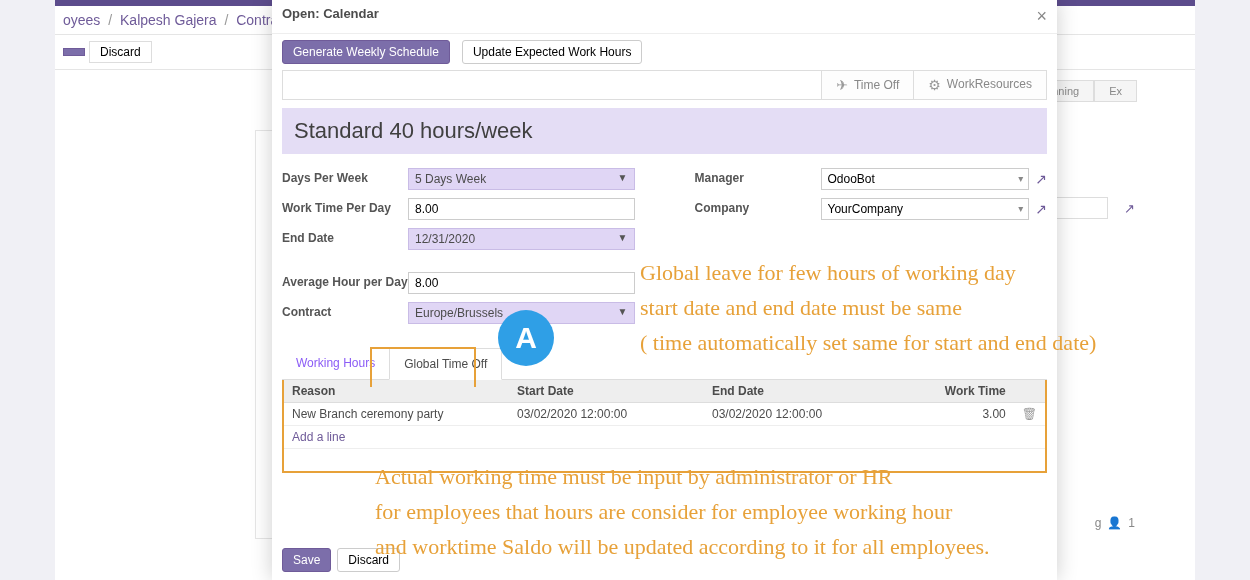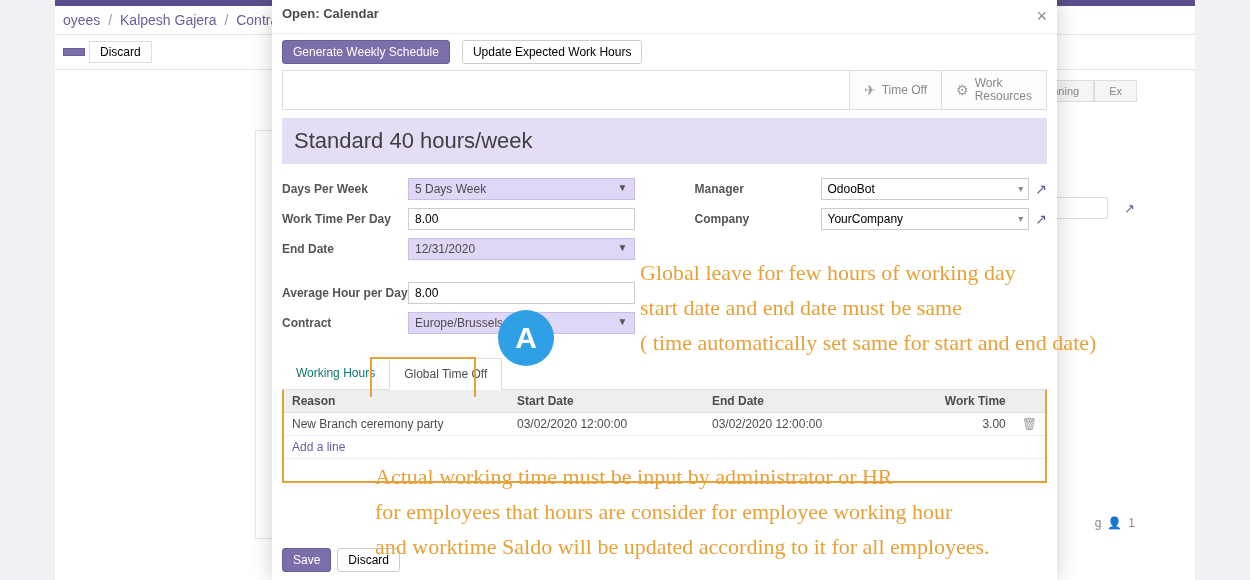--- a/index.html
+++ b/index.html
@@ -331,21 +331,21 @@
       display: flex;
       border-bottom: 1px solid #ddd;
       margin-top: 16px;
     }
     .modal-tab {
       padding: 8px 14px;
       font-size: 12px;
       cursor: pointer;
     }
     .modal-tab.link {
-      color: #0f766e;
+      color: #8b5cf6;
     }
     .modal-tab.active {
       border: 1px solid #ddd;
       border-bottom: 1px solid #fff;
       margin-bottom: -1px;
       color: #4c4c4c;
     }
     .outline-tab {
       position: absolute;
       left: 88px;
@@ -516,21 +516,21 @@
       <button class="btn-primary">Generate Weekly Schedule</button>
       <button class="btn-secondary">Update Expected Work Hours</button>
     </div>
     <div class="stat-buttons">
       <div class="stat-btn">
         <span class="stat-icon">✈</span>
         <span>Time Off</span>
       </div>
       <div class="stat-btn">
         <span class="stat-icon">⚙</span>
-        <span style="display:inline-flex;flex-direction:column;line-height:1.1">
+        <span style="display:inline-flex;line-height:1.1">
           <span>Work</span>
           <span>Resources</span>
         </span>
       </div>
     </div>
 
     <input class="title-field" value="Standard 40 hours/week" style="">
 
     <div class="form-grid">
       <div class="form-col">

